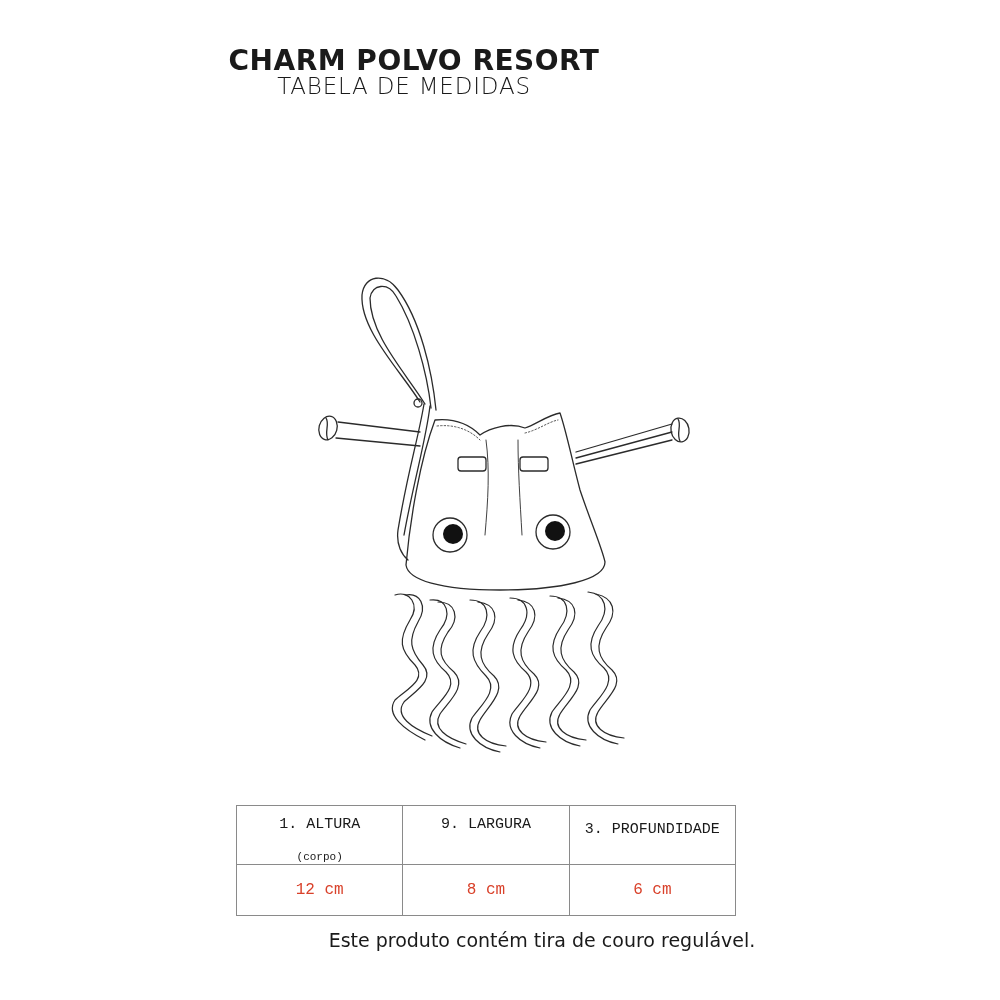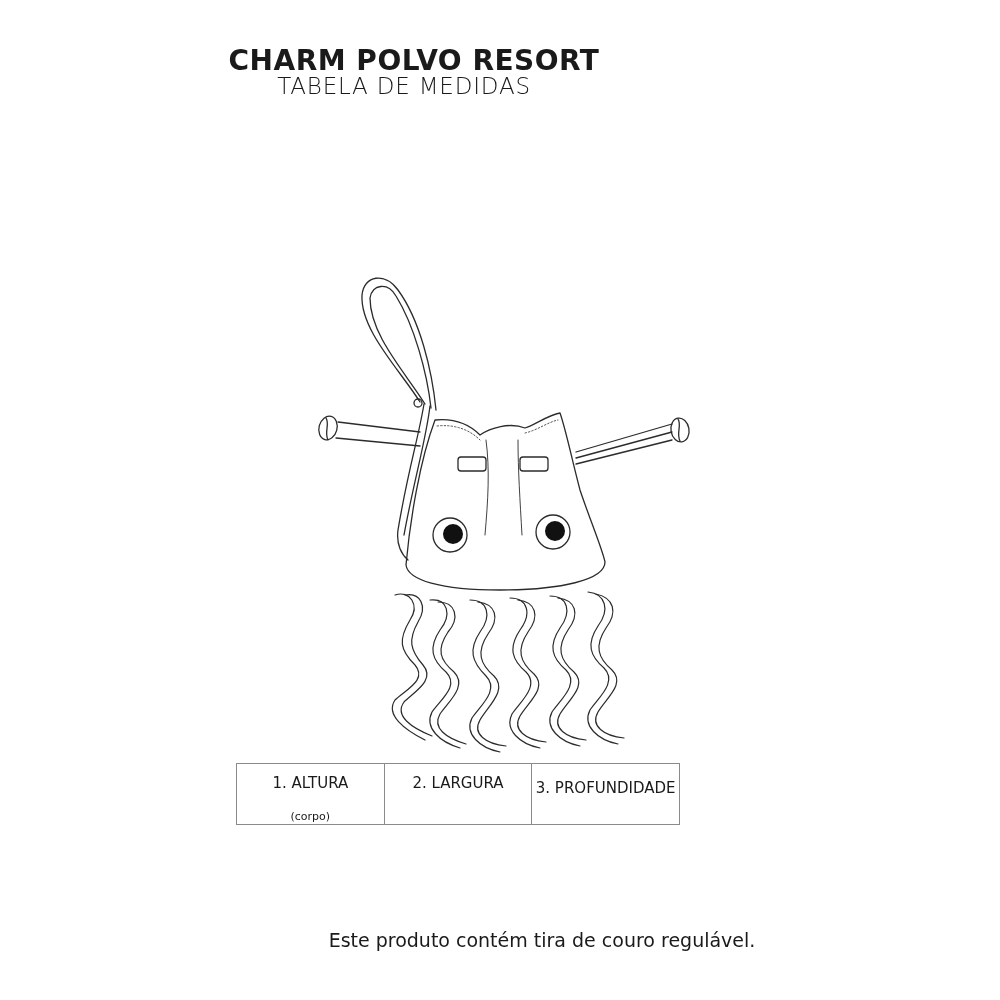--- a/index.html
+++ b/index.html
@@ -1,20 +1,20 @@
 <!DOCTYPE html>
 <html><head>
   <meta charset="utf-8">
   <style>
     html, body { margin: 0; padding: 0; background: #ffffff; }
     body { width: 1000px; height: 1000px; position: relative; overflow: hidden; font-family: "DejaVu Sans", sans-serif; color: #1a1a1a; }
     .title { position: absolute; top: 44px; left: 0; width: 828px; text-align: center; font-weight: bold; font-size: 28px; letter-spacing: 0.5px; }
     .subtitle { position: absolute; top: 73px; left: 0; width: 808px; text-align: center; font-size: 23px; letter-spacing: 0.8px; font-weight: 300; }
     .illustration { position: absolute; left: 300px; top: 260px; width: 400px; height: 510px; }
-    table.sizes { position: absolute; top: 763px; left: 236px; width: 444px; border-collapse: collapse; table-layout: fixed; }
+    table.sizes { position: absolute; top: 805px; left: 236px; width: 500px; border-collapse: collapse; table-layout: fixed; font-family: Liberation Mono, monospace; }
     table.sizes th, table.sizes td { border: 1px solid #8a8a8a; text-align: center; font-weight: normal; }
     table.sizes th { height: 47px; font-size: 15px; vertical-align: top; padding-top: 10px; box-sizing: border-box; }
     table.sizes th.mid { padding-top: 15px; vertical-align: top; }
     table.sizes th .sub { display: block; font-size: 11px; margin-top: 18px; }
     table.sizes td { height: 48px; font-size: 16px; color: #d9412a; }
     .note { position: absolute; top: 927px; left: 0; width: 1000px; text-align: center; font-size: 19px; line-height: 26px; padding-left: 42px; }
   </style>
 </head>
 <body>
 
@@ -70,21 +70,26 @@
   </g>
 </svg>
 
 <table class="sizes">
   <tbody>
       <tr>
     <th>
       <span>1. ALTURA</span>
       <span class="sub">(corpo)</span>
     </th>
-    <th class="mid" style="padding-top:10px">2. LARGURA</th>
+    <th class="mid" style="padding-top:10px">9. LARGURA</th>
     <th class="mid">3. PROFUNDIDADE</th>
+  </tr>
+  <tr>
+    <td>12 cm</td>
+    <td>8 cm</td>
+    <td>6 cm</td>
   </tr>
 </tbody>
   </table>
 
 <div class="note">
   <div>Este produto contém tira de couro regulável.</div>
 </div>
 
 </body></html>

